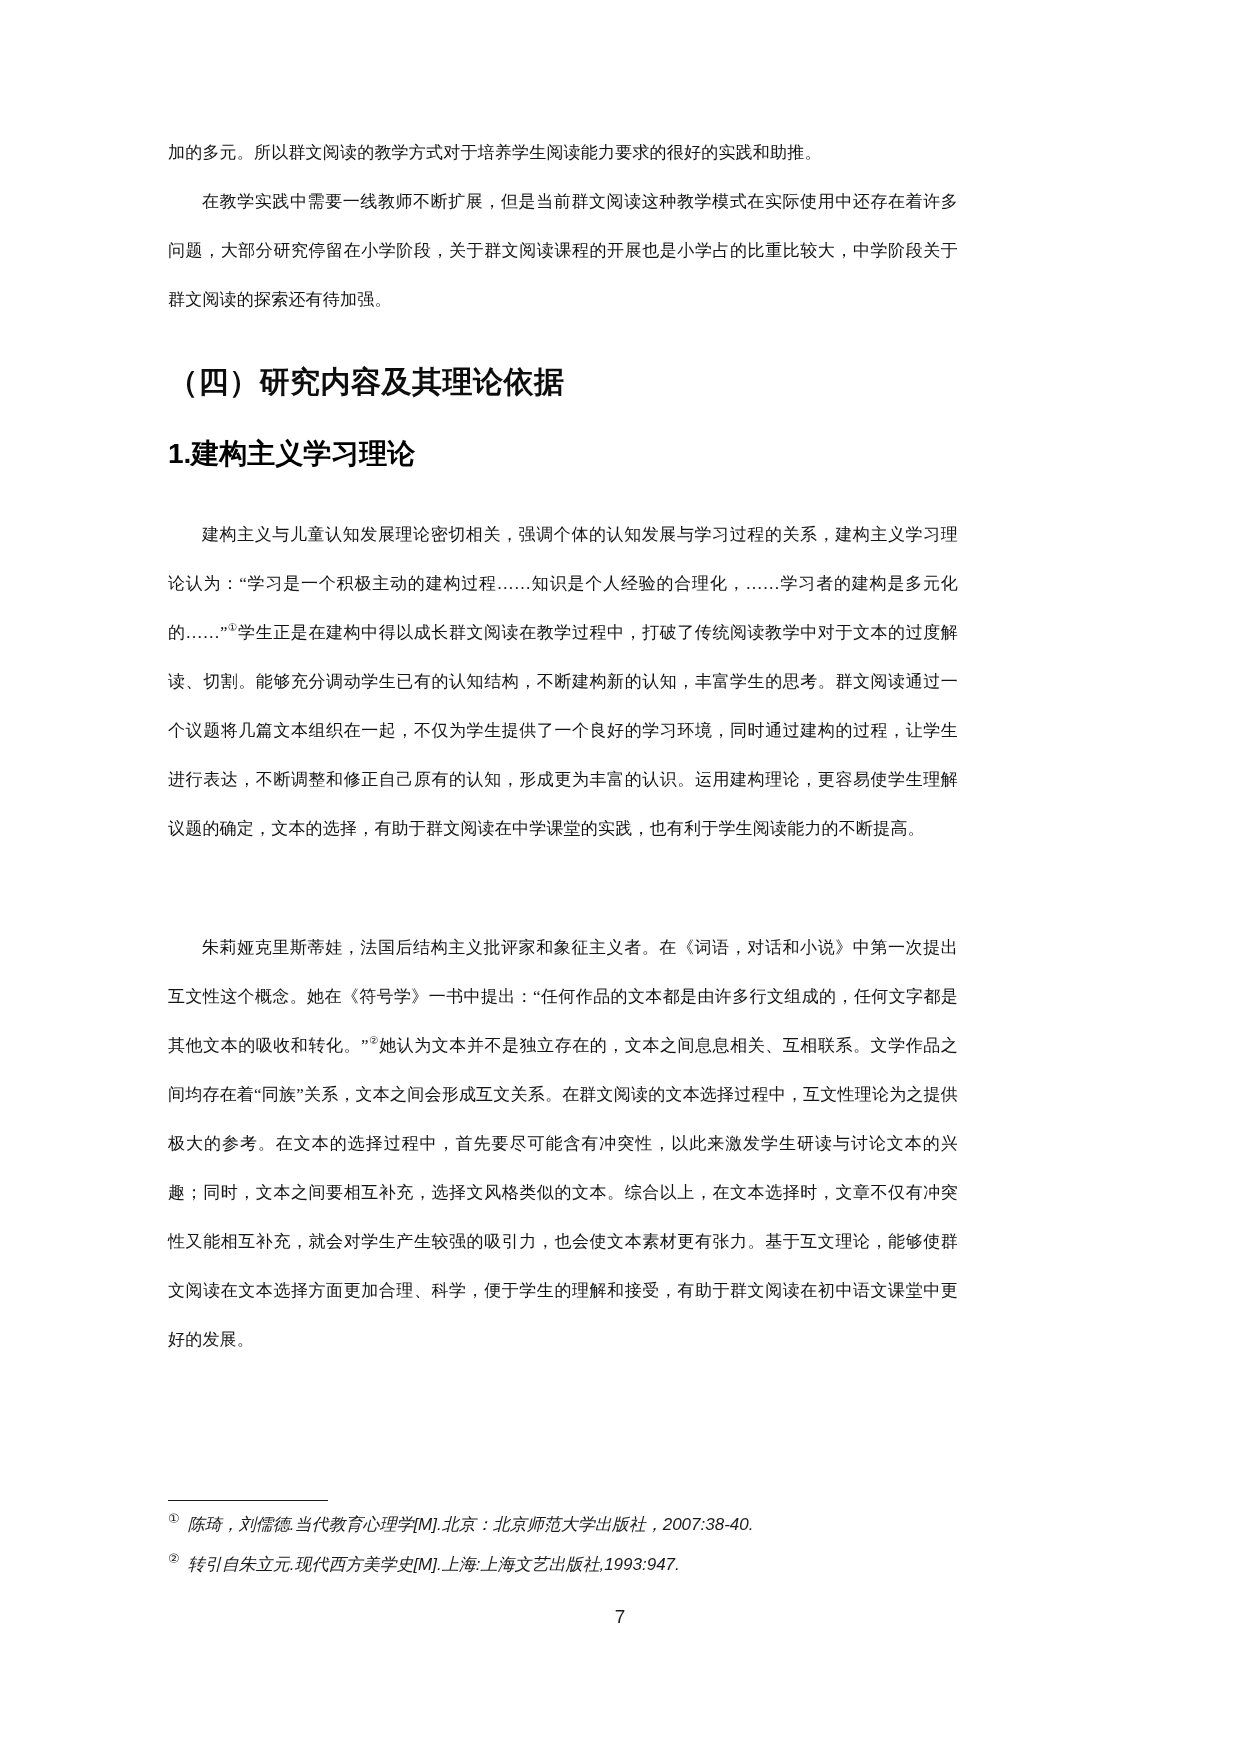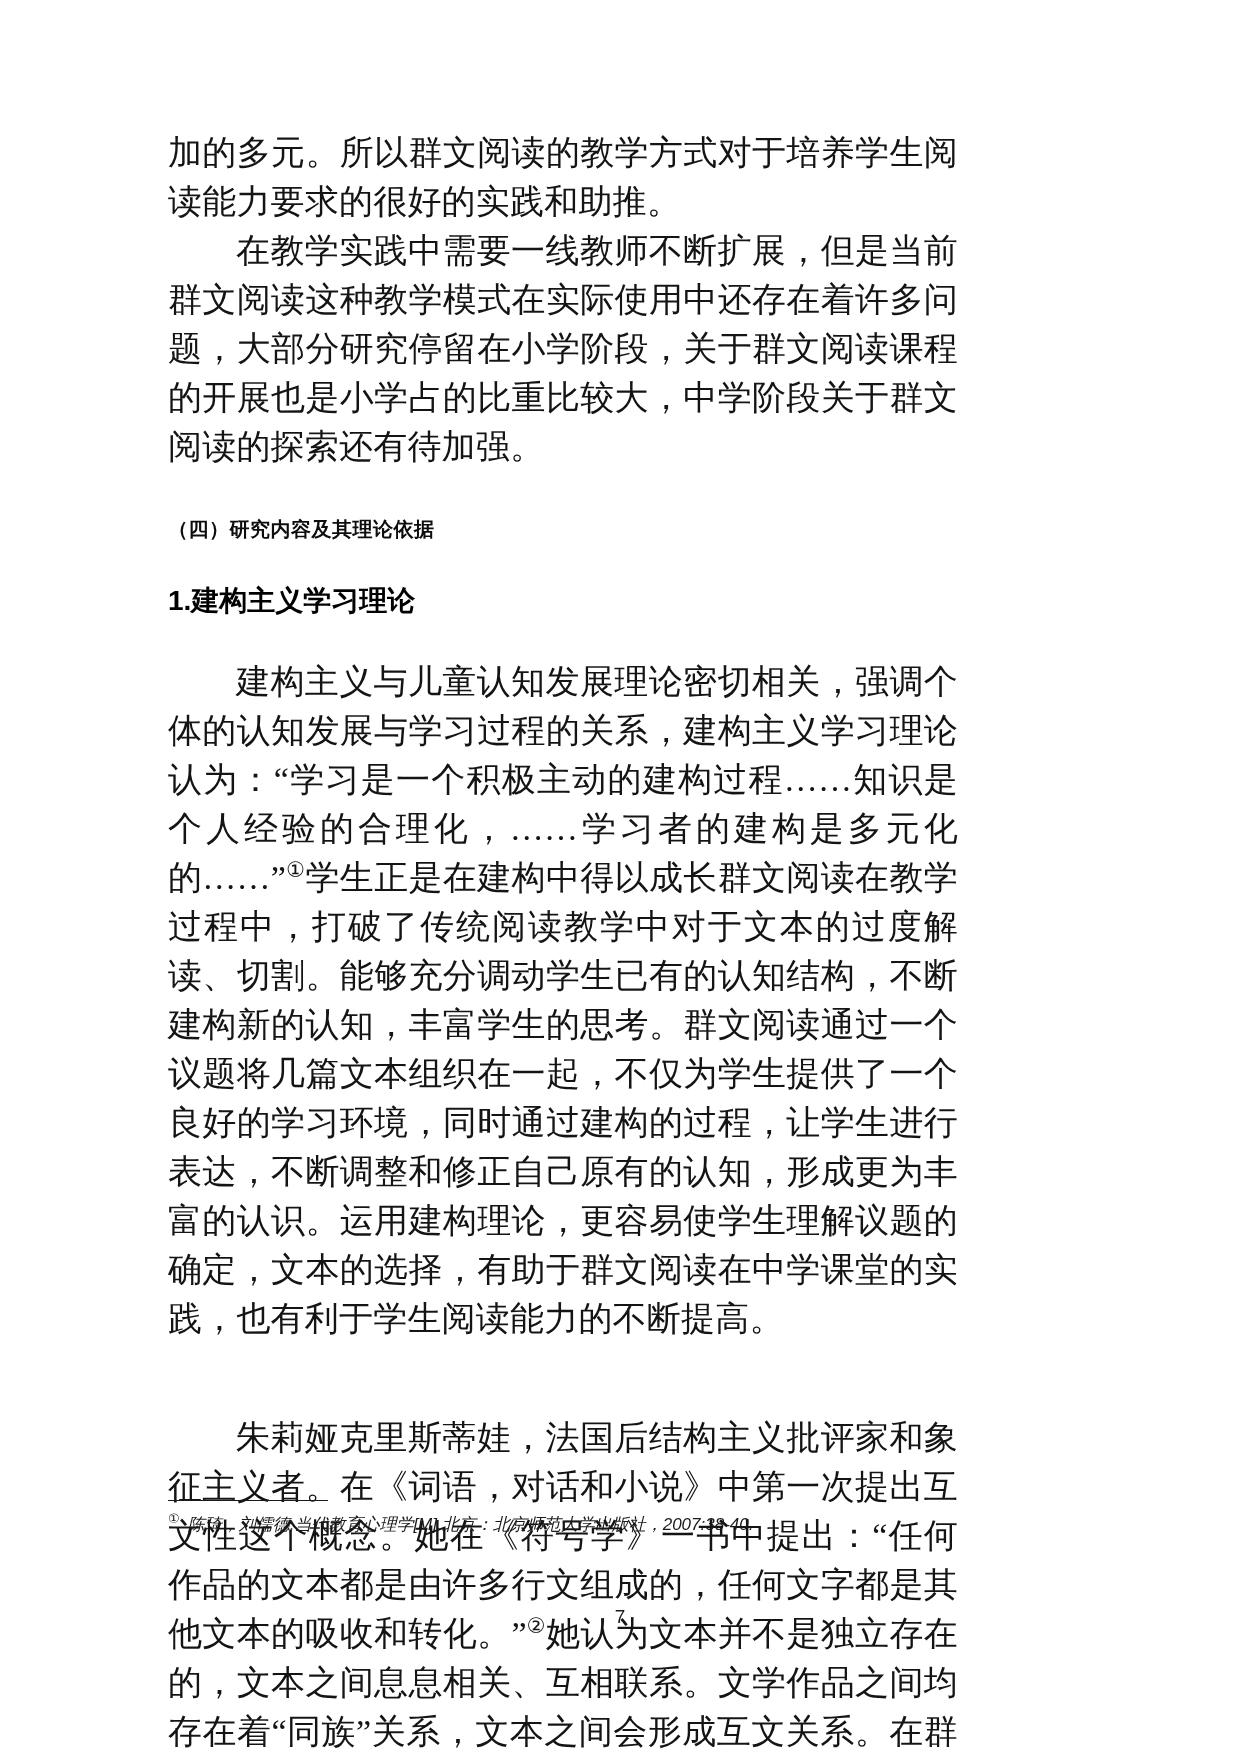--- a/index.html
+++ b/index.html
@@ -27,37 +27,37 @@
   
   .content {
     position: absolute;
     left: 168px;
     top: 128px;
     width: 790px;
   }
 
   p.body-para {
     margin: 0;
-    font-size: 34px;
+    font-size: 17px;
     line-height: 49px;
     text-align: justify;
     text-justify: inter-ideograph;
     letter-spacing: 0.2px;
     font-family: "Liberation Serif", "DejaVu Serif", serif;
     color: #141414;
     word-break: break-all;
   }
 
   p.indent {
     text-indent: 2em;
   }
 
   h2.heading-level2 {
     margin: 0;
-    font-size: 20px;
+    font-size: 30px;
     line-height: 56px;
     font-weight: bold;
     font-family: Liberation Serif, serif;
     color: #0d0d0d;
     letter-spacing: 0.5px;
   }
 
   h3.heading-level3 {
     margin: 0;
     font-size: 28px;
@@ -149,17 +149,18 @@
 
     <p class="body-para indent"><span>朱莉娅克里斯蒂娃，法国后结构主义批评家和象征主义者。在《词语，对话和小说》中第一次提出互文性这个概念。她在《符号学》一书中提出：“任何作品的文本都是由许多行文组成的，任何文字都是其他文本的吸收和转化。”</span><sup class="fn-ref">②</sup><span>她认为文本并不是独立存在的，文本之间息息相关、互相联系。文学作品之间均存在着“同族”关系，文本之间会形成互文关系。在群文阅读的文本选择过程中，互文性理论为之提供极大的参考。在文本的选择过程中，首先要尽可能含有冲突性，以此来激发学生研读与讨论文本的兴趣；同时，文本之间要相互补充，选择文风格类似的文本。综合以上，在文本选择时，文章不仅有冲突性又能相互补充，就会对学生产生较强的吸引力，也会使文本素材更有张力。基于互文理论，能够使群文阅读在文本选择方面更加合理、科学，便于学生的理解和接受，有助于群文阅读在初中语文课堂中更好的发展。</span></p>
 
   </div>
 
   <div class="footnote-area">
     <div class="footnote-rule"></div>
 
     <p class="footnote"><span class="fn-marker">①</span><span>陈琦，刘儒德.当代教育心理学[M].北京：北京师范大学出版社，2007:38-40.</span></p>
 
+    <p class="footnote"><span class="fn-marker">②</span><span>转引自朱立元.现代西方美学史[M].上海:上海文艺出版社,1993:947.</span></p>
   </div>
 
   <div class="page-number">7</div>
 
 </div>
 
 </body></html>

